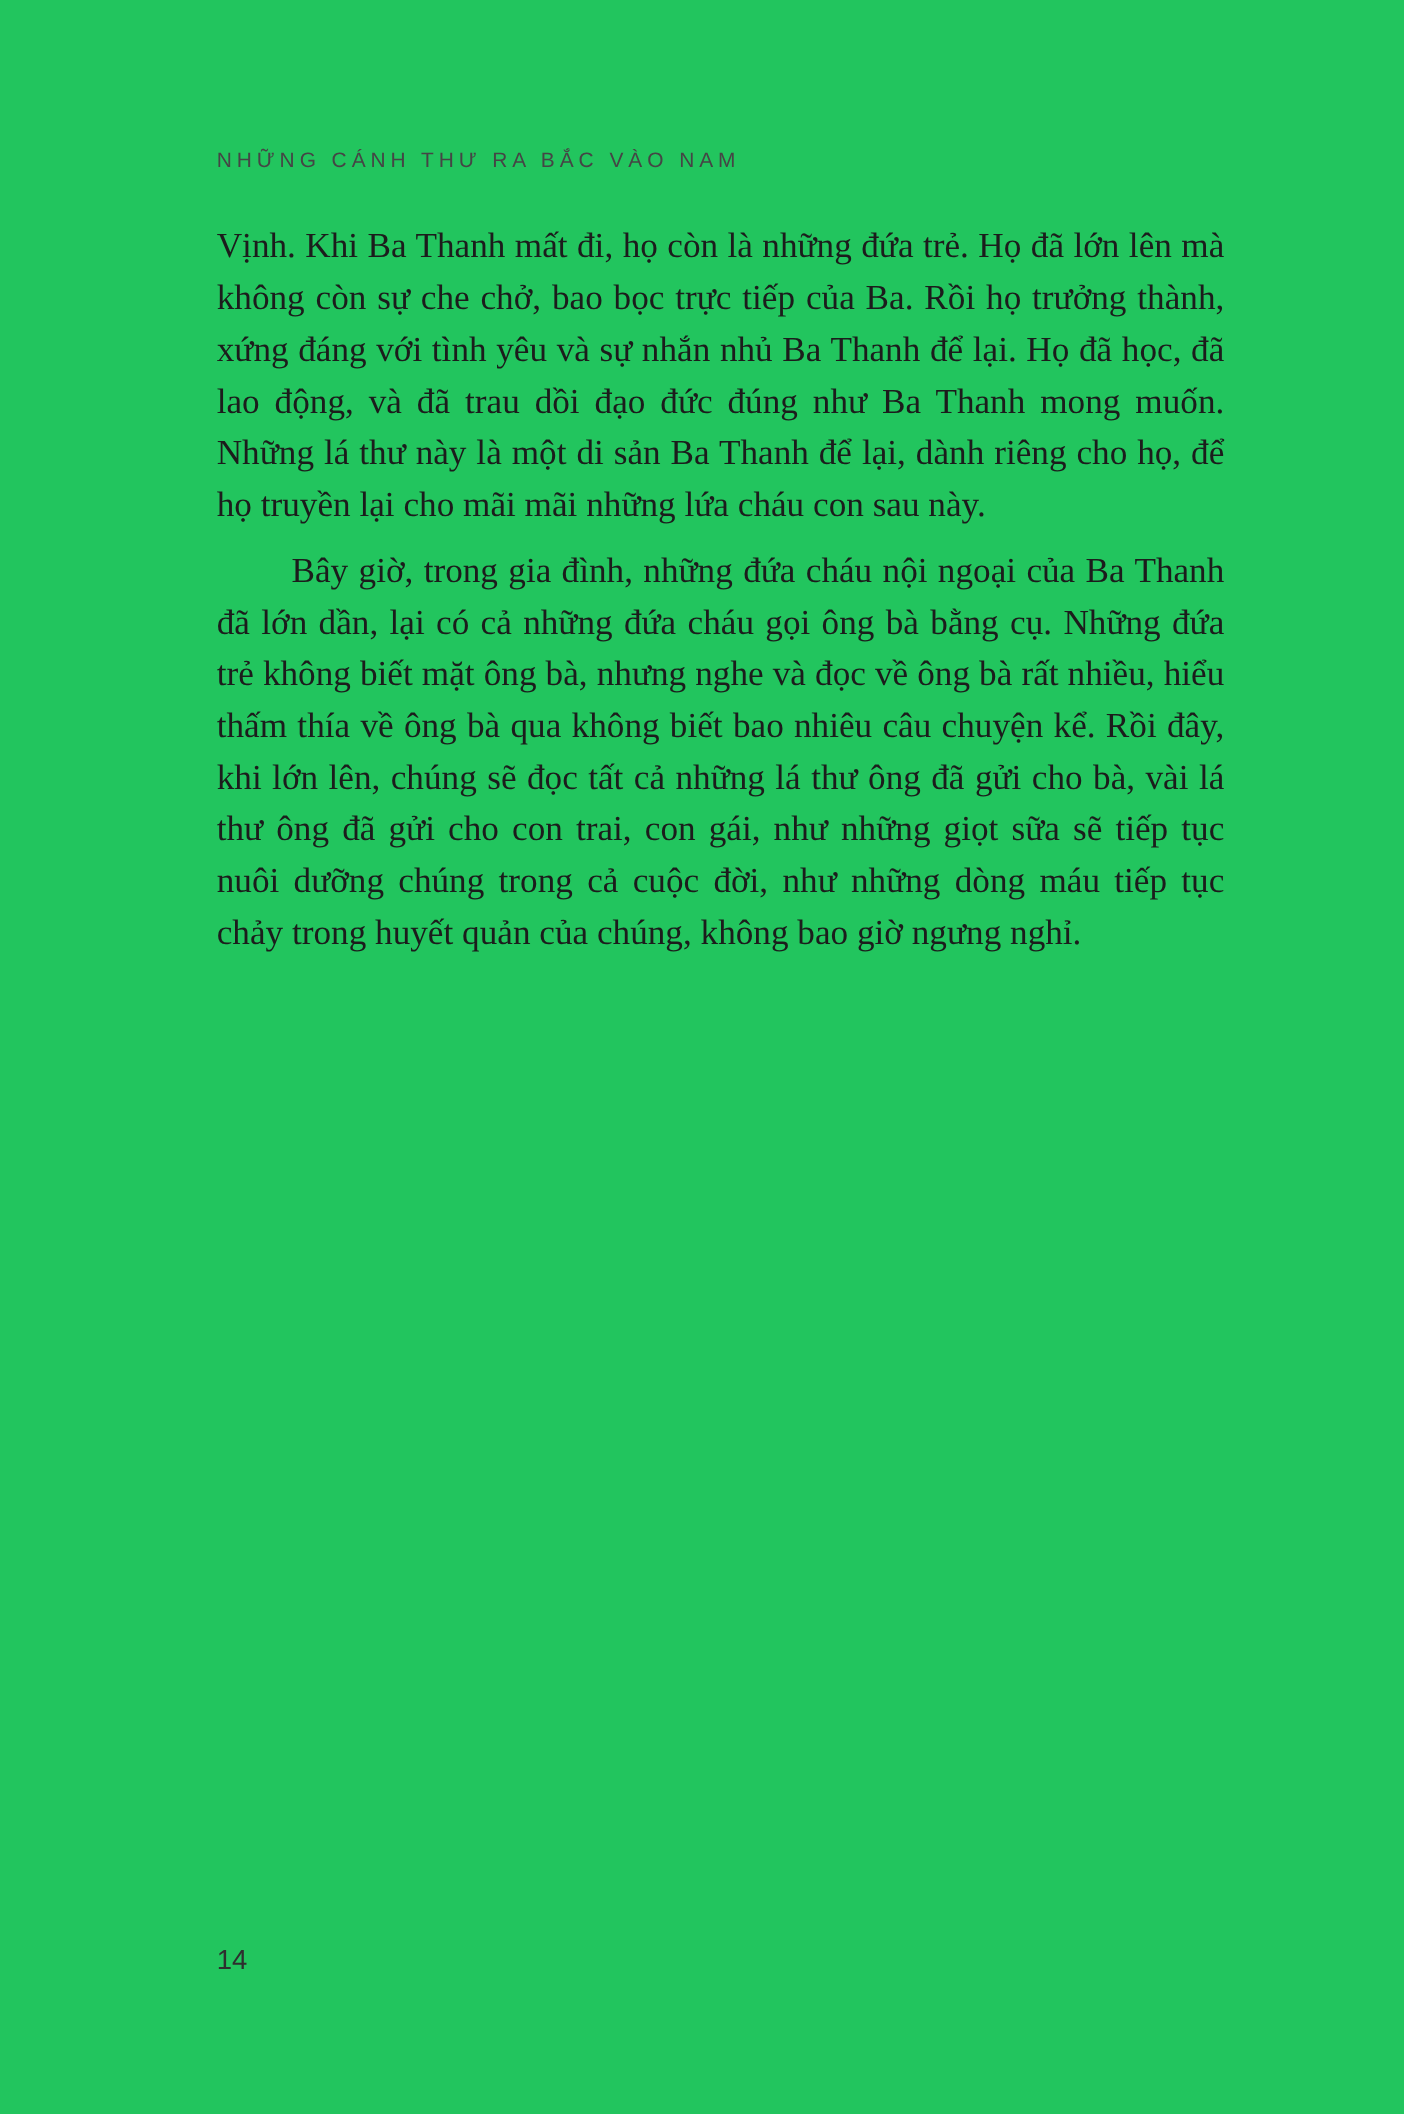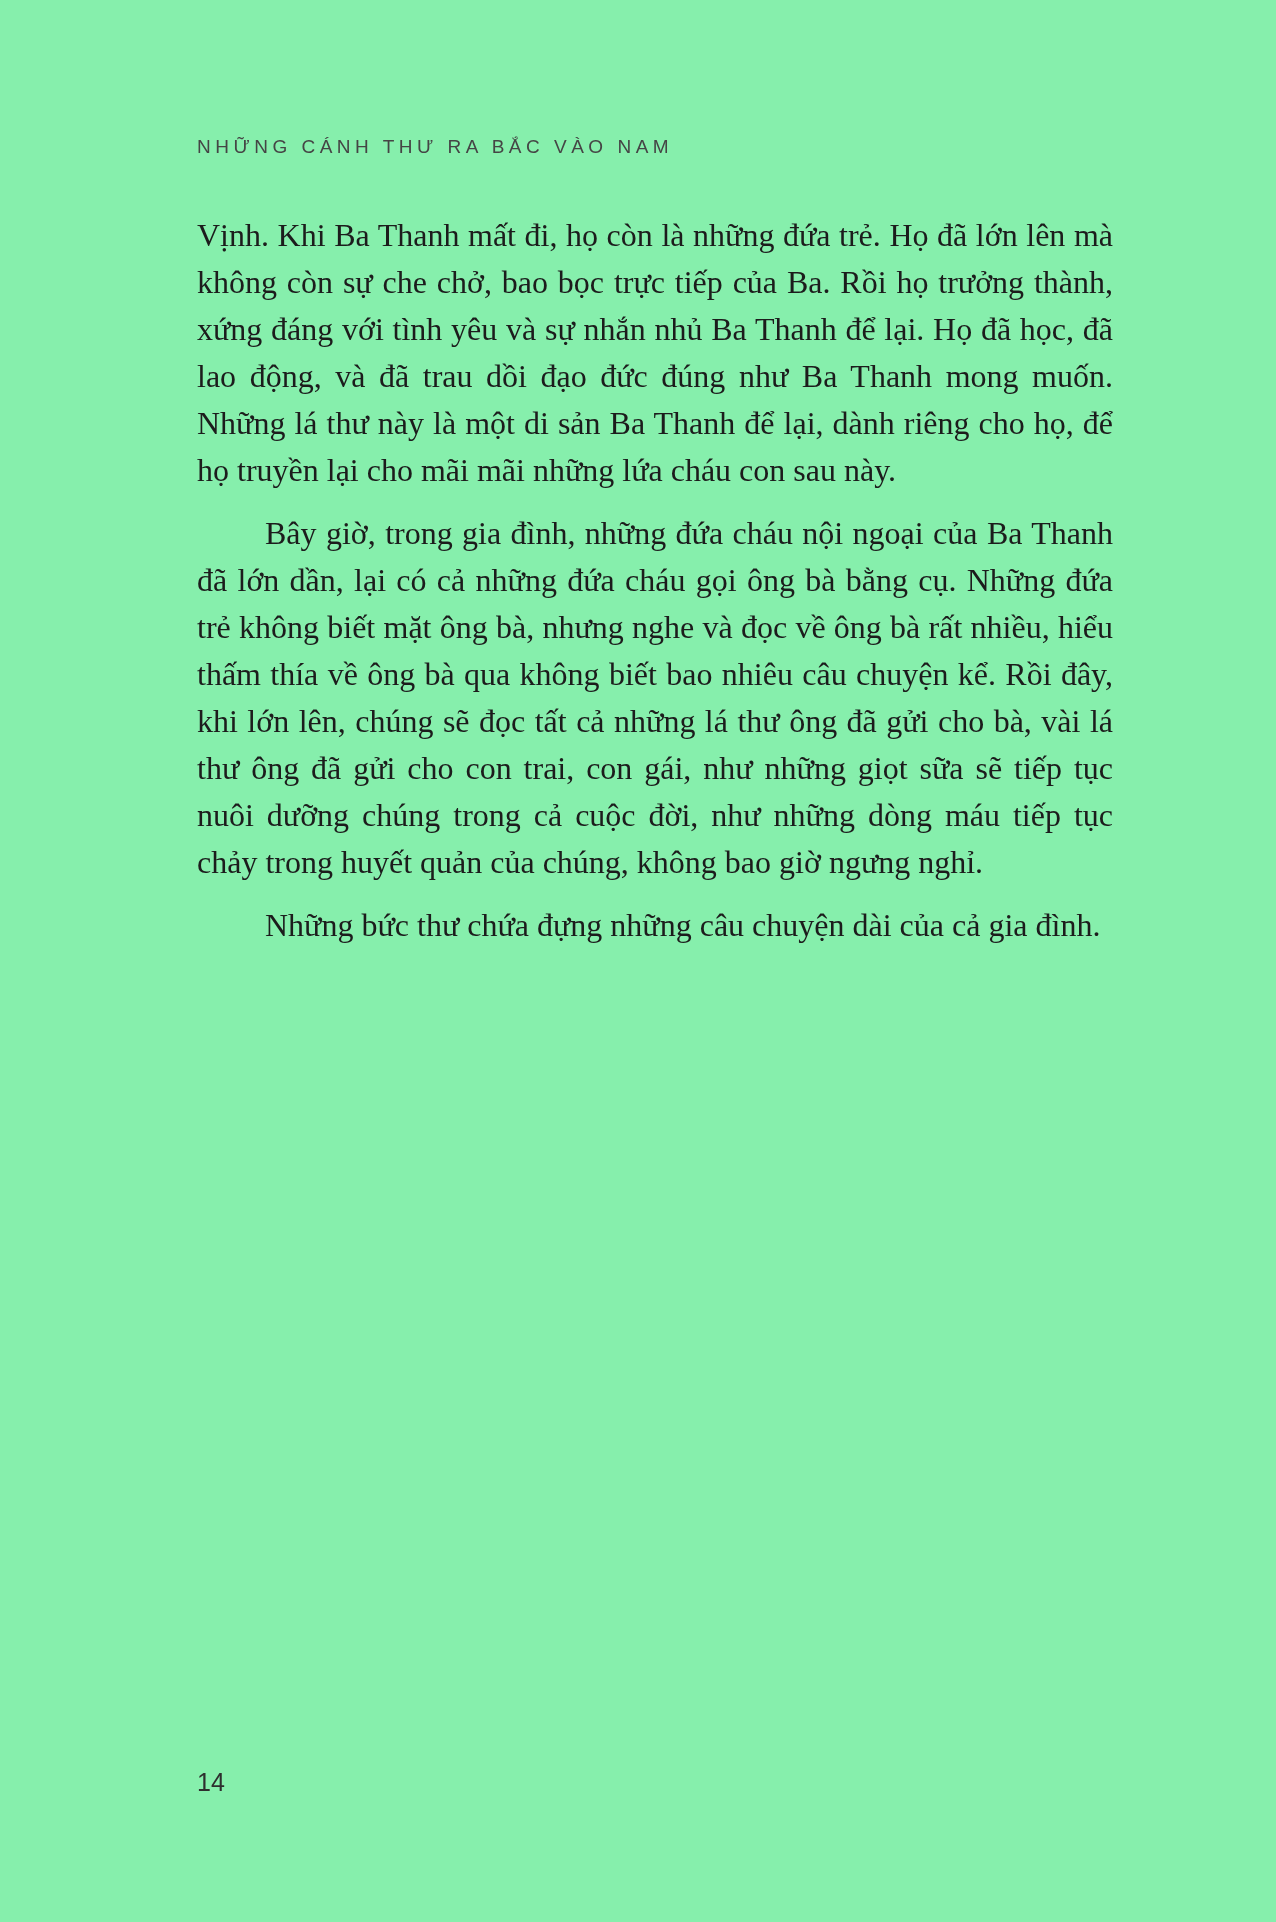--- a/index.html
+++ b/index.html
@@ -4,21 +4,21 @@
 <style>
   html, body {
     margin: 0;
     padding: 0;
     background: #ffffff;
   }
   .page {
     position: relative;
     width: 1276px;
     height: 1922px;
-    background: #86efac;
+    background: #22c55e;
     overflow: hidden;
     font-family: "Liberation Serif", serif;
   }
   .running-header {
     position: absolute;
     left: 197px;
     top: 136px;
     font-family: "Liberation Sans", sans-serif;
     font-size: 19px;
     letter-spacing: 4.5px;
@@ -27,21 +27,21 @@
     white-space: nowrap;
   }
   .body-text {
     position: absolute;
     left: 197px;
     right: 163px;
     top: 196px;
     color: #1c1c1c;
   }
   .body-text p {
-    margin: 16px 0 13px 0;
+    margin: 4px 0 13px 0;
     font-size: 32px;
     line-height: 47px;
     text-align: justify;
     text-justify: inter-word;
   }
   .body-text p.indent {
     text-indent: 68px;
   }
   .page-number {
     position: absolute;
@@ -55,18 +55,17 @@
 </head>
 <body>
 
 <div class="page">
 
   <div class="running-header">NHỮNG CÁNH THƯ RA BẮC VÀO NAM</div>
 
   <div class="body-text">
     <p class="para">Vịnh. Khi Ba Thanh mất đi, họ còn là những đứa trẻ. Họ đã lớn lên mà không còn sự che chở, bao bọc trực tiếp của Ba. Rồi họ trưởng thành, xứng đáng với tình yêu và sự nhắn nhủ Ba Thanh để lại. Họ đã học, đã lao động, và đã trau dồi đạo đức đúng như Ba Thanh mong muốn. Những lá thư này là một di sản Ba Thanh để lại, dành riêng cho họ, để họ truyền lại cho mãi mãi những lứa cháu con sau này.</p>
     <p class="para indent">Bây giờ, trong gia đình, những đứa cháu nội ngoại của Ba Thanh đã lớn dần, lại có cả những đứa cháu gọi ông bà bằng cụ. Những đứa trẻ không biết mặt ông bà, nhưng nghe và đọc về ông bà rất nhiều, hiểu thấm thía về ông bà qua không biết bao nhiêu câu chuyện kể. Rồi đây, khi lớn lên, chúng sẽ đọc tất cả những lá thư ông đã gửi cho bà, vài lá thư ông đã gửi cho con trai, con gái, như những giọt sữa sẽ tiếp tục nuôi dưỡng chúng trong cả cuộc đời, như những dòng máu tiếp tục chảy trong huyết quản của chúng, không bao giờ ngưng nghỉ.</p>
-    <p class="para indent">Những bức thư chứa đựng những câu chuyện dài của cả gia đình.</p>
   </div>
 
   <div class="page-number">14</div>
 
 </div>
 
 </body></html>

